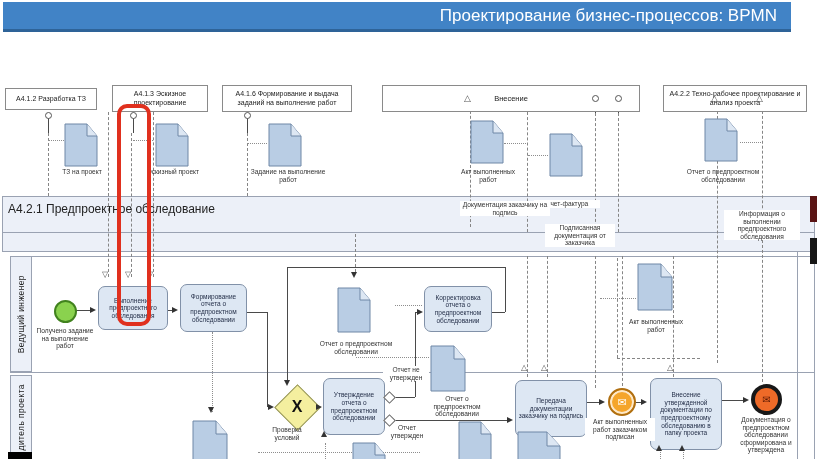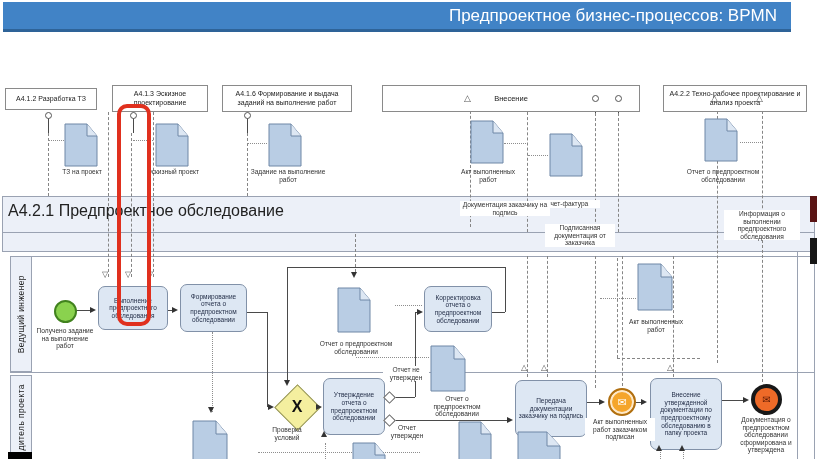--- a/index.html
+++ b/index.html
@@ -49,21 +49,21 @@
             display:flex;align-items:center;justify-content:center;}
   .vert{writing-mode:vertical-rl;transform:rotate(180deg);font-size:8.5px;color:#222;letter-spacing:.4px;}
   .red{border:4px solid #e0301e;border-radius:10px;z-index:6;}
   .doc{z-index:2;}
 </style>
 </head>
 <body>
 
 <div id="stage">
 
-  <div class="abs hdr" style="left:3px;top:2px;width:788px;height:30px;">Предпроектное бизнес-процессов: BPMN</div>
+  <div class="abs hdr" style="left:3px;top:2px;width:788px;height:30px;">Проектирование бизнес-процессов: BPMN</div>
 
   <div class="abs ebox" style="left:5px;top:88px;width:92px;height:22px;">А4.1.2 Разработка ТЗ</div>
   <div class="abs ebox" style="left:112px;top:85px;width:96px;height:27px;">А4.1.3 Эскизное проектирование</div>
   <div class="abs ebox" style="left:222px;top:85px;width:130px;height:27px;">А4.1.6 Формирование и выдача заданий на выполнение работ</div>
   <div class="abs ebox" style="left:382px;top:85px;width:258px;height:27px;font-size:7.5px;">Внесение</div>
   <div class="abs ebox" style="left:663px;top:85px;width:144px;height:27px;">А4.2.2 Техно-рабочее проектирование и анализ проекта</div>
 
   <div class="abs pin" style="left:45px;top:112px;"></div>
   <div class="abs pin" style="left:130px;top:112px;"></div>
   <div class="abs pin" style="left:244px;top:112px;"></div>
@@ -115,21 +115,21 @@
 
   <div class="abs doc" style="left:704px;top:118px;">
     <svg width="34" height="44">
         <path d="M1 1 h22 l10 12 v30 h-32 z" fill="#b9cde4" stroke="#6f87a6"></path>
         <path d="M23 1 v12 h10" fill="#dde7f3" stroke="#6f87a6"></path>
       </svg></div>
   <div class="abs lbl" style="left:682px;top:168px;width:82px;">Отчет о предпроектном обследовании</div>
 
   <div class="abs pool" style="left:2px;top:196px;width:813px;height:56px;"></div>
   <div class="abs bl" style="left:2px;top:232px;width:813px;height:1px;"></div>
-  <div class="abs" style="left:8px;top:202px;font-size:16px;z-index:2;">А4.2.1 Предпроектное обследование</div>
+  <div class="abs" style="left:8px;top:202px;font-size:12px;z-index:2;">А4.2.1 Предпроектное обследование</div>
   <div class="abs lbl wbg" style="left:460px;top:201px;width:90px;">Документация заказчику на подпись</div>
   <div class="abs lbl wbg" style="left:545px;top:224px;width:70px;">Подписанная документация от заказчика</div>
   <div class="abs lbl wbg" style="left:724px;top:210px;width:76px;">Информация о выполнении предпроектного обследования</div>
 
   <div class="abs bl" style="left:10px;top:256px;width:805px;height:1px;"></div>
   <div class="abs bl" style="left:10px;top:372px;width:805px;height:1px;"></div>
   <div class="abs bl" style="left:797px;top:252px;width:1px;height:207px;"></div>
   <div class="abs bl" style="left:814px;top:252px;width:1px;height:207px;"></div>
   <div class="abs lanehead" style="left:10px;top:256px;width:22px;height:116px;">
     <span class="vert">Ведущий инженер</span>

